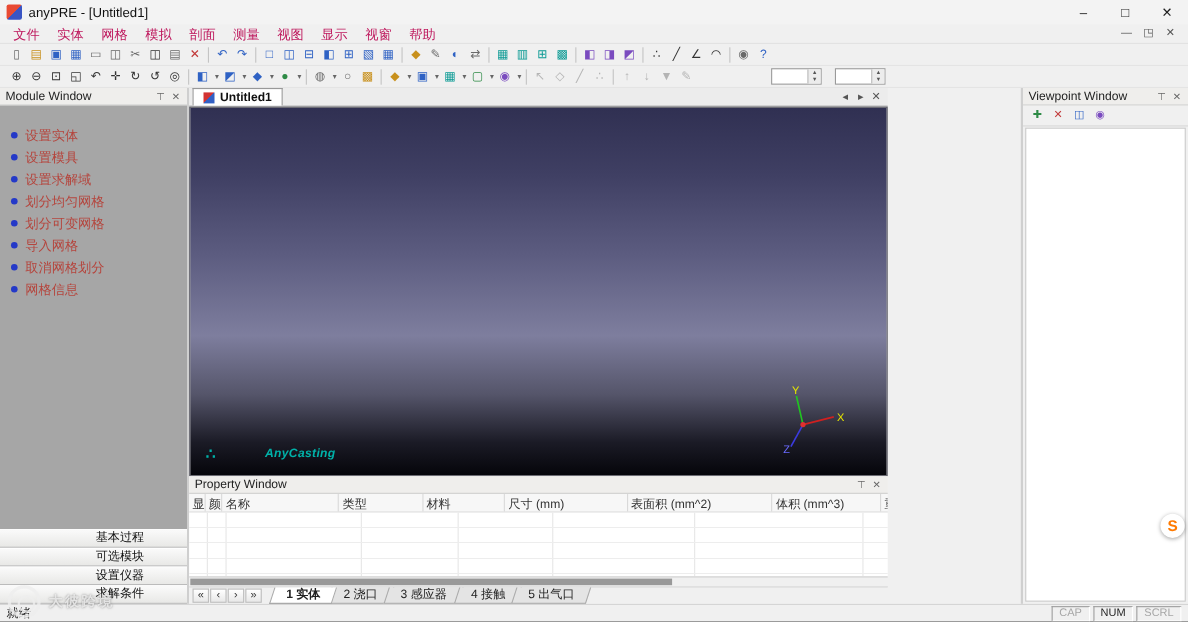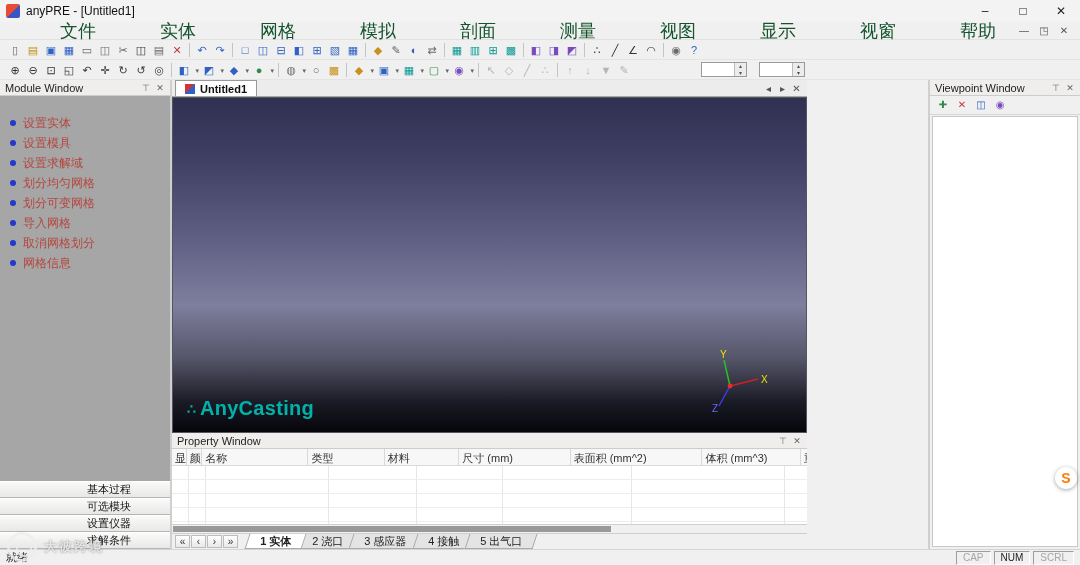--- a/index.html
+++ b/index.html
@@ -11,21 +11,21 @@
             display:flex;align-items:center;padding-left:6px;box-sizing:border-box;gap:6px;}
   .app-icon{width:14px;height:14px;border-radius:2px;background:linear-gradient(135deg,#e84a33 0 50%,#3a55c4 50% 100%);flex:0 0 auto;}
   .title-text{font-size:12px;color:#111;}
   .win-controls{margin-left:auto;display:flex;height:22px;}
   .win-btn{width:38px;height:22px;text-align:center;line-height:22px;font-size:12px;color:#222;}
 
   
   .menubar{position:absolute;left:0;top:22px;width:100%;height:18px;background:#f0f0f0;
            display:flex;align-items:center;box-sizing:border-box;border-bottom:1px solid #e2e2e2;}
   .menu-items{display:flex;align-items:center;padding-left:4px;}
-  .menu-item{padding:0 8px;height:18px;line-height:18px;font-size:18px;color:#14532d;cursor:default;margin-left:48px;}
+  .menu-item{padding:0 8px;height:18px;line-height:18px;font-size:12px;color:#be185d;cursor:default;}
   .mdi-controls{margin-left:auto;display:flex;padding-right:6px;}
   .mdi-btn{width:20px;text-align:center;font-size:10px;color:#555;line-height:18px;}
 
   
   .toolbar{position:absolute;left:0;width:100%;height:20px;background:#f0f0f0;display:flex;
            align-items:center;padding-left:6px;box-sizing:border-box;border-bottom:1px solid #e4e4e4;}
   .tb1{top:40px;}
   .tb2{top:60px;}
   .tb-flow{display:flex;align-items:center;}
   .tb-icon{display:inline-flex;align-items:center;justify-content:center;width:18px;height:18px;
@@ -75,21 +75,21 @@
   .doc-tab{display:flex;align-items:center;gap:5px;background:#fff;border:1px solid #999;border-bottom:none;
            height:16px;padding:0 9px;font-size:11px;font-weight:bold;box-sizing:border-box;}
   .doc-tab-icon{width:10px;height:10px;background:linear-gradient(135deg,#d23333 0 50%,#3360c4 50% 100%);flex:0 0 auto;}
   .doc-tab-controls{margin-left:auto;display:flex;gap:1px;align-self:center;padding-right:4px;}
   .doc-tab-controls span{width:13px;text-align:center;font-size:10px;color:#555;line-height:15px;}
 
   .viewport{position:absolute;left:0;top:17px;width:100%;height:336px;box-sizing:border-box;border:1px solid #55555f;
             background:linear-gradient(180deg,#303052 0%,#3f3f63 18%,#5c5c80 40%,#7e7e9e 62%,#55556a 78%,#1b1b26 91%,#05050a 100%);}
   .brand{position:absolute;left:14px;bottom:12px;display:flex;align-items:center;gap:4px;}
   .brand-dots{color:#00b2a9;font-size:14px;font-weight:bold;}
-  .brand-text{color:#00b2a9;font-size:20px;font-weight:bold;letter-spacing:.3px;}
+  .brand-text{color:#00b2a9;font-size:11px;font-style:italic;font-weight:bold;letter-spacing:.3px;margin-left:41px;}
   .axes{position:absolute;right:34px;bottom:18px;width:80px;height:64px;}
 
   
   .prop-window{position:absolute;left:0;top:353px;width:100%;height:116px;background:#f0f0f0;}
   .prop-head{display:flex;height:17px;background:#f7f7f7;border-bottom:1px solid #d9d9d9;
              font-size:11px;color:#333;box-sizing:border-box;}
   .prop-head > div{box-sizing:border-box;padding:2px 3px;border-right:1px solid #d9d9d9;
                    overflow:hidden;white-space:nowrap;}
   .col0{width:16px}.col1{width:17px}.col2{width:123px}.col3{width:88px}.col4{width:86px}
   .col5{width:129px}.col6{width:153px}.col7{width:114px}.col8{flex:1;border-right:none !important;}

